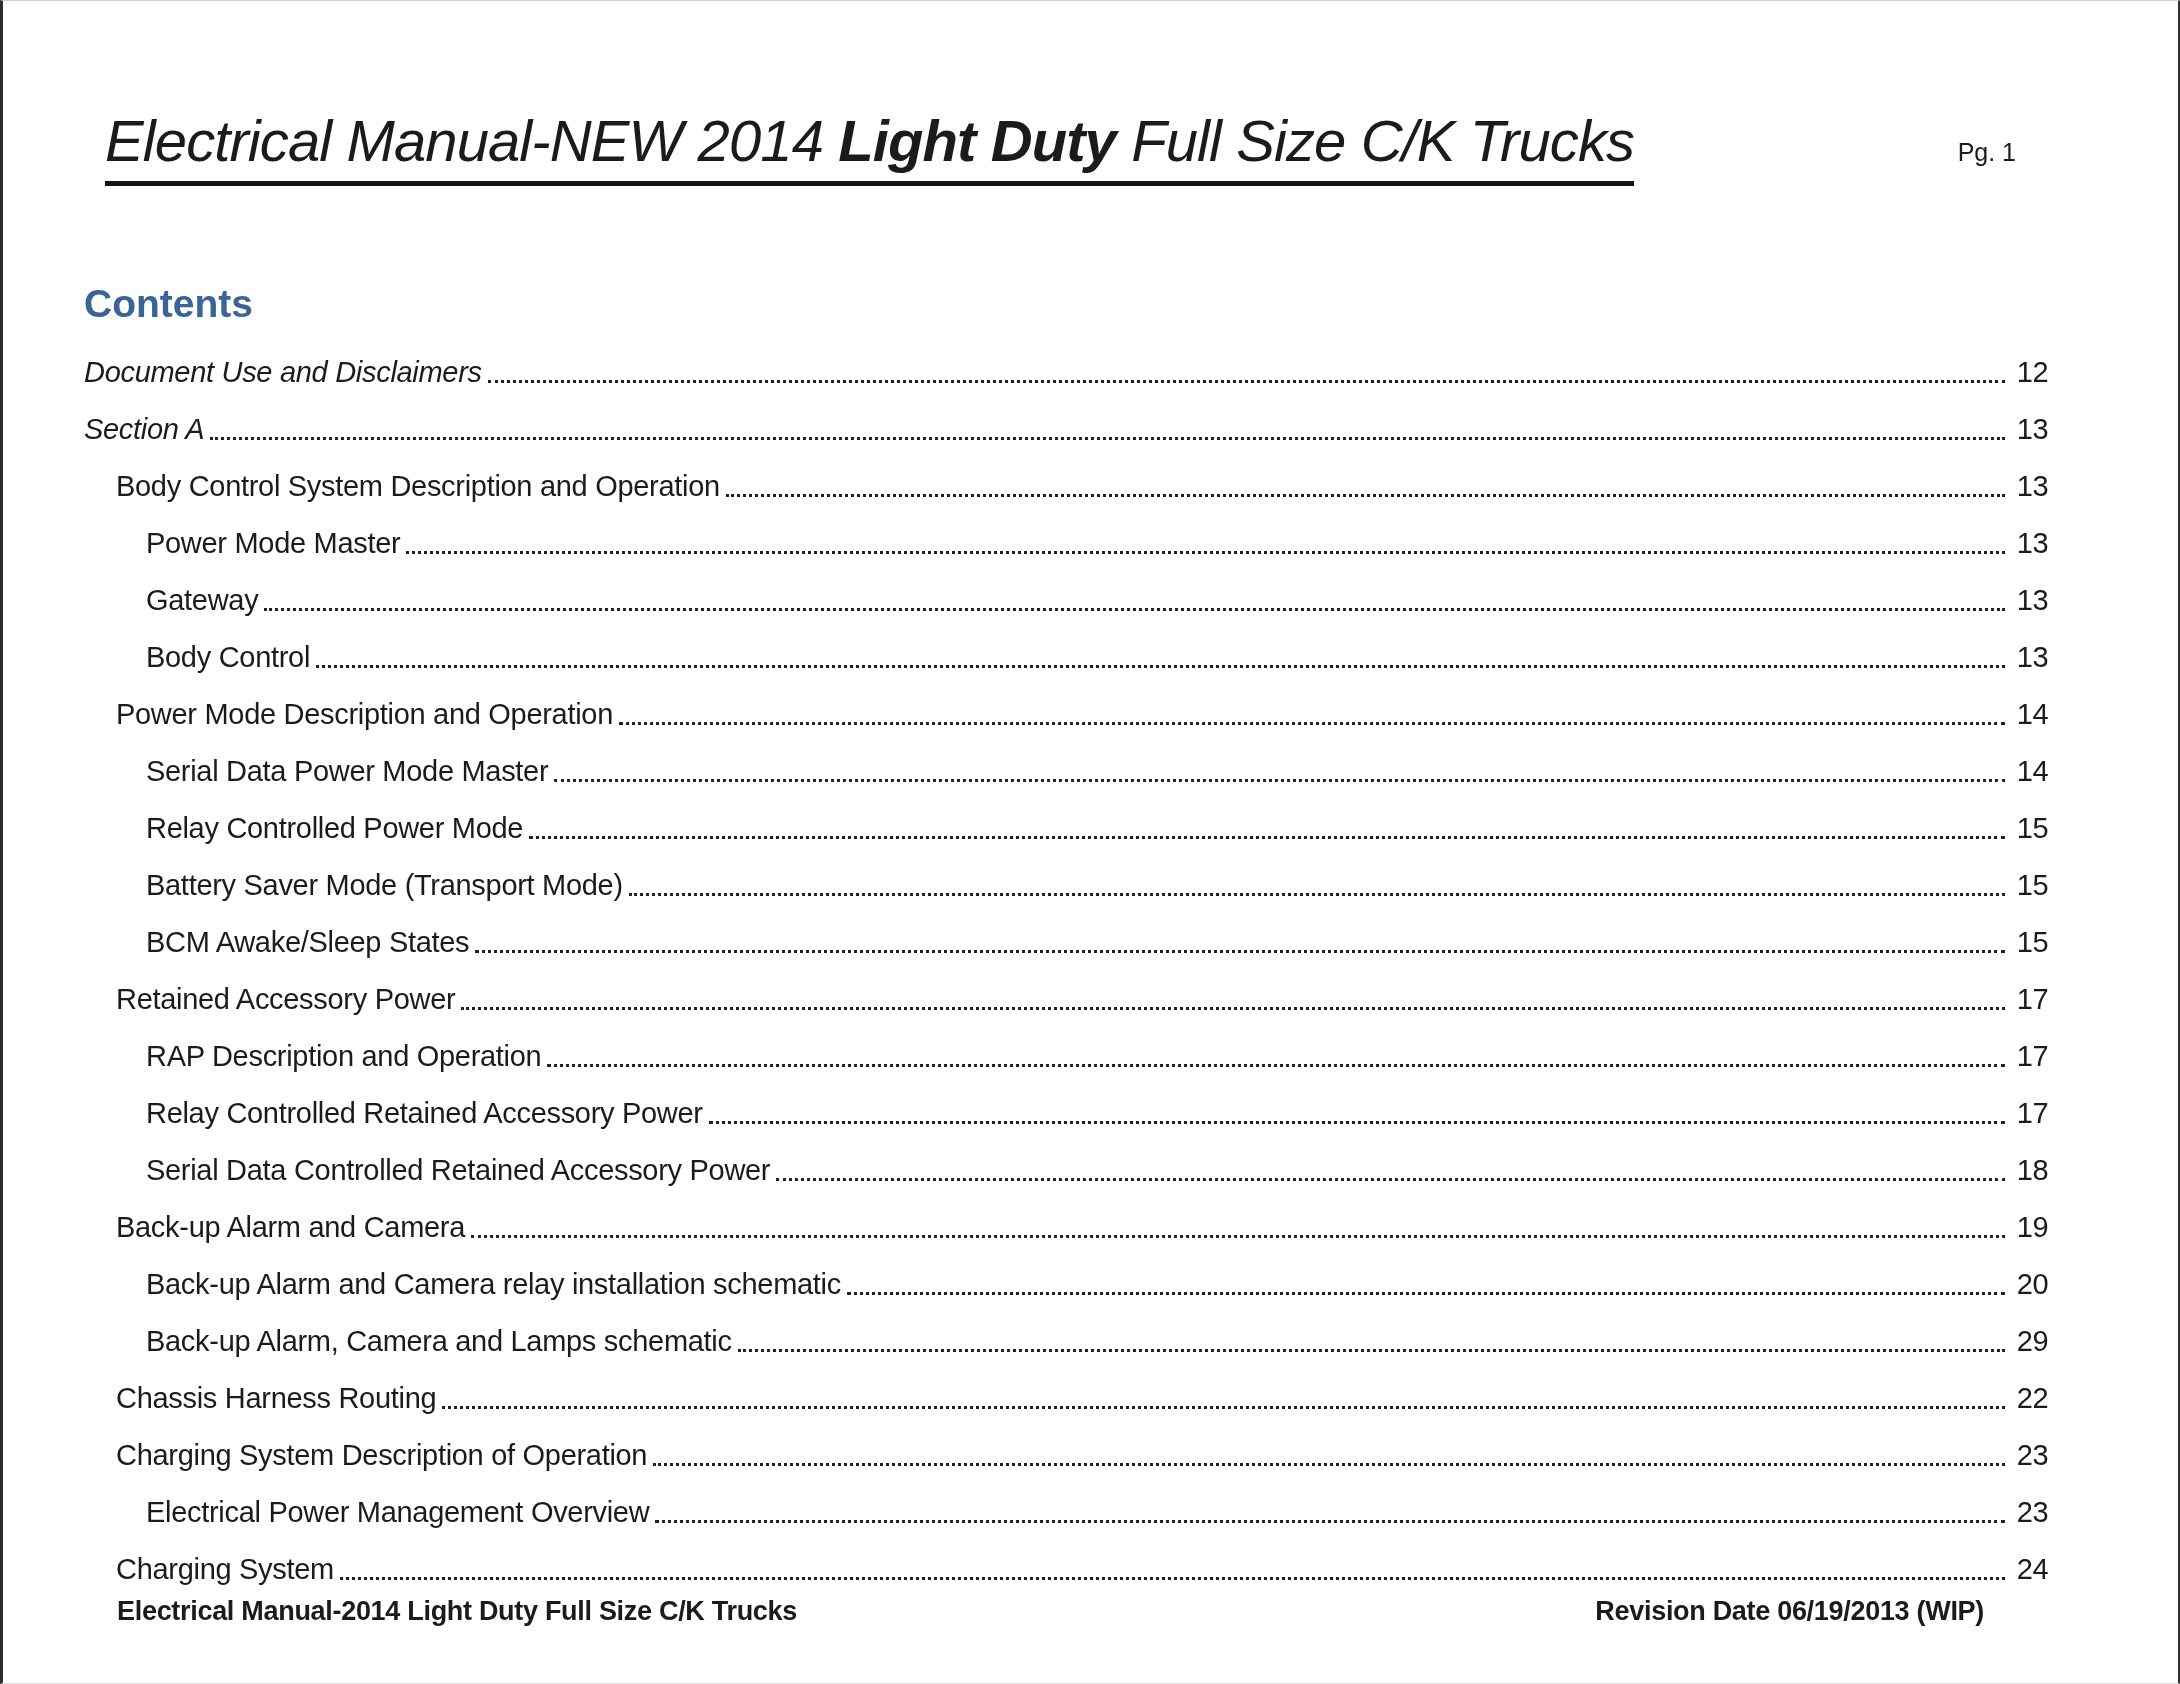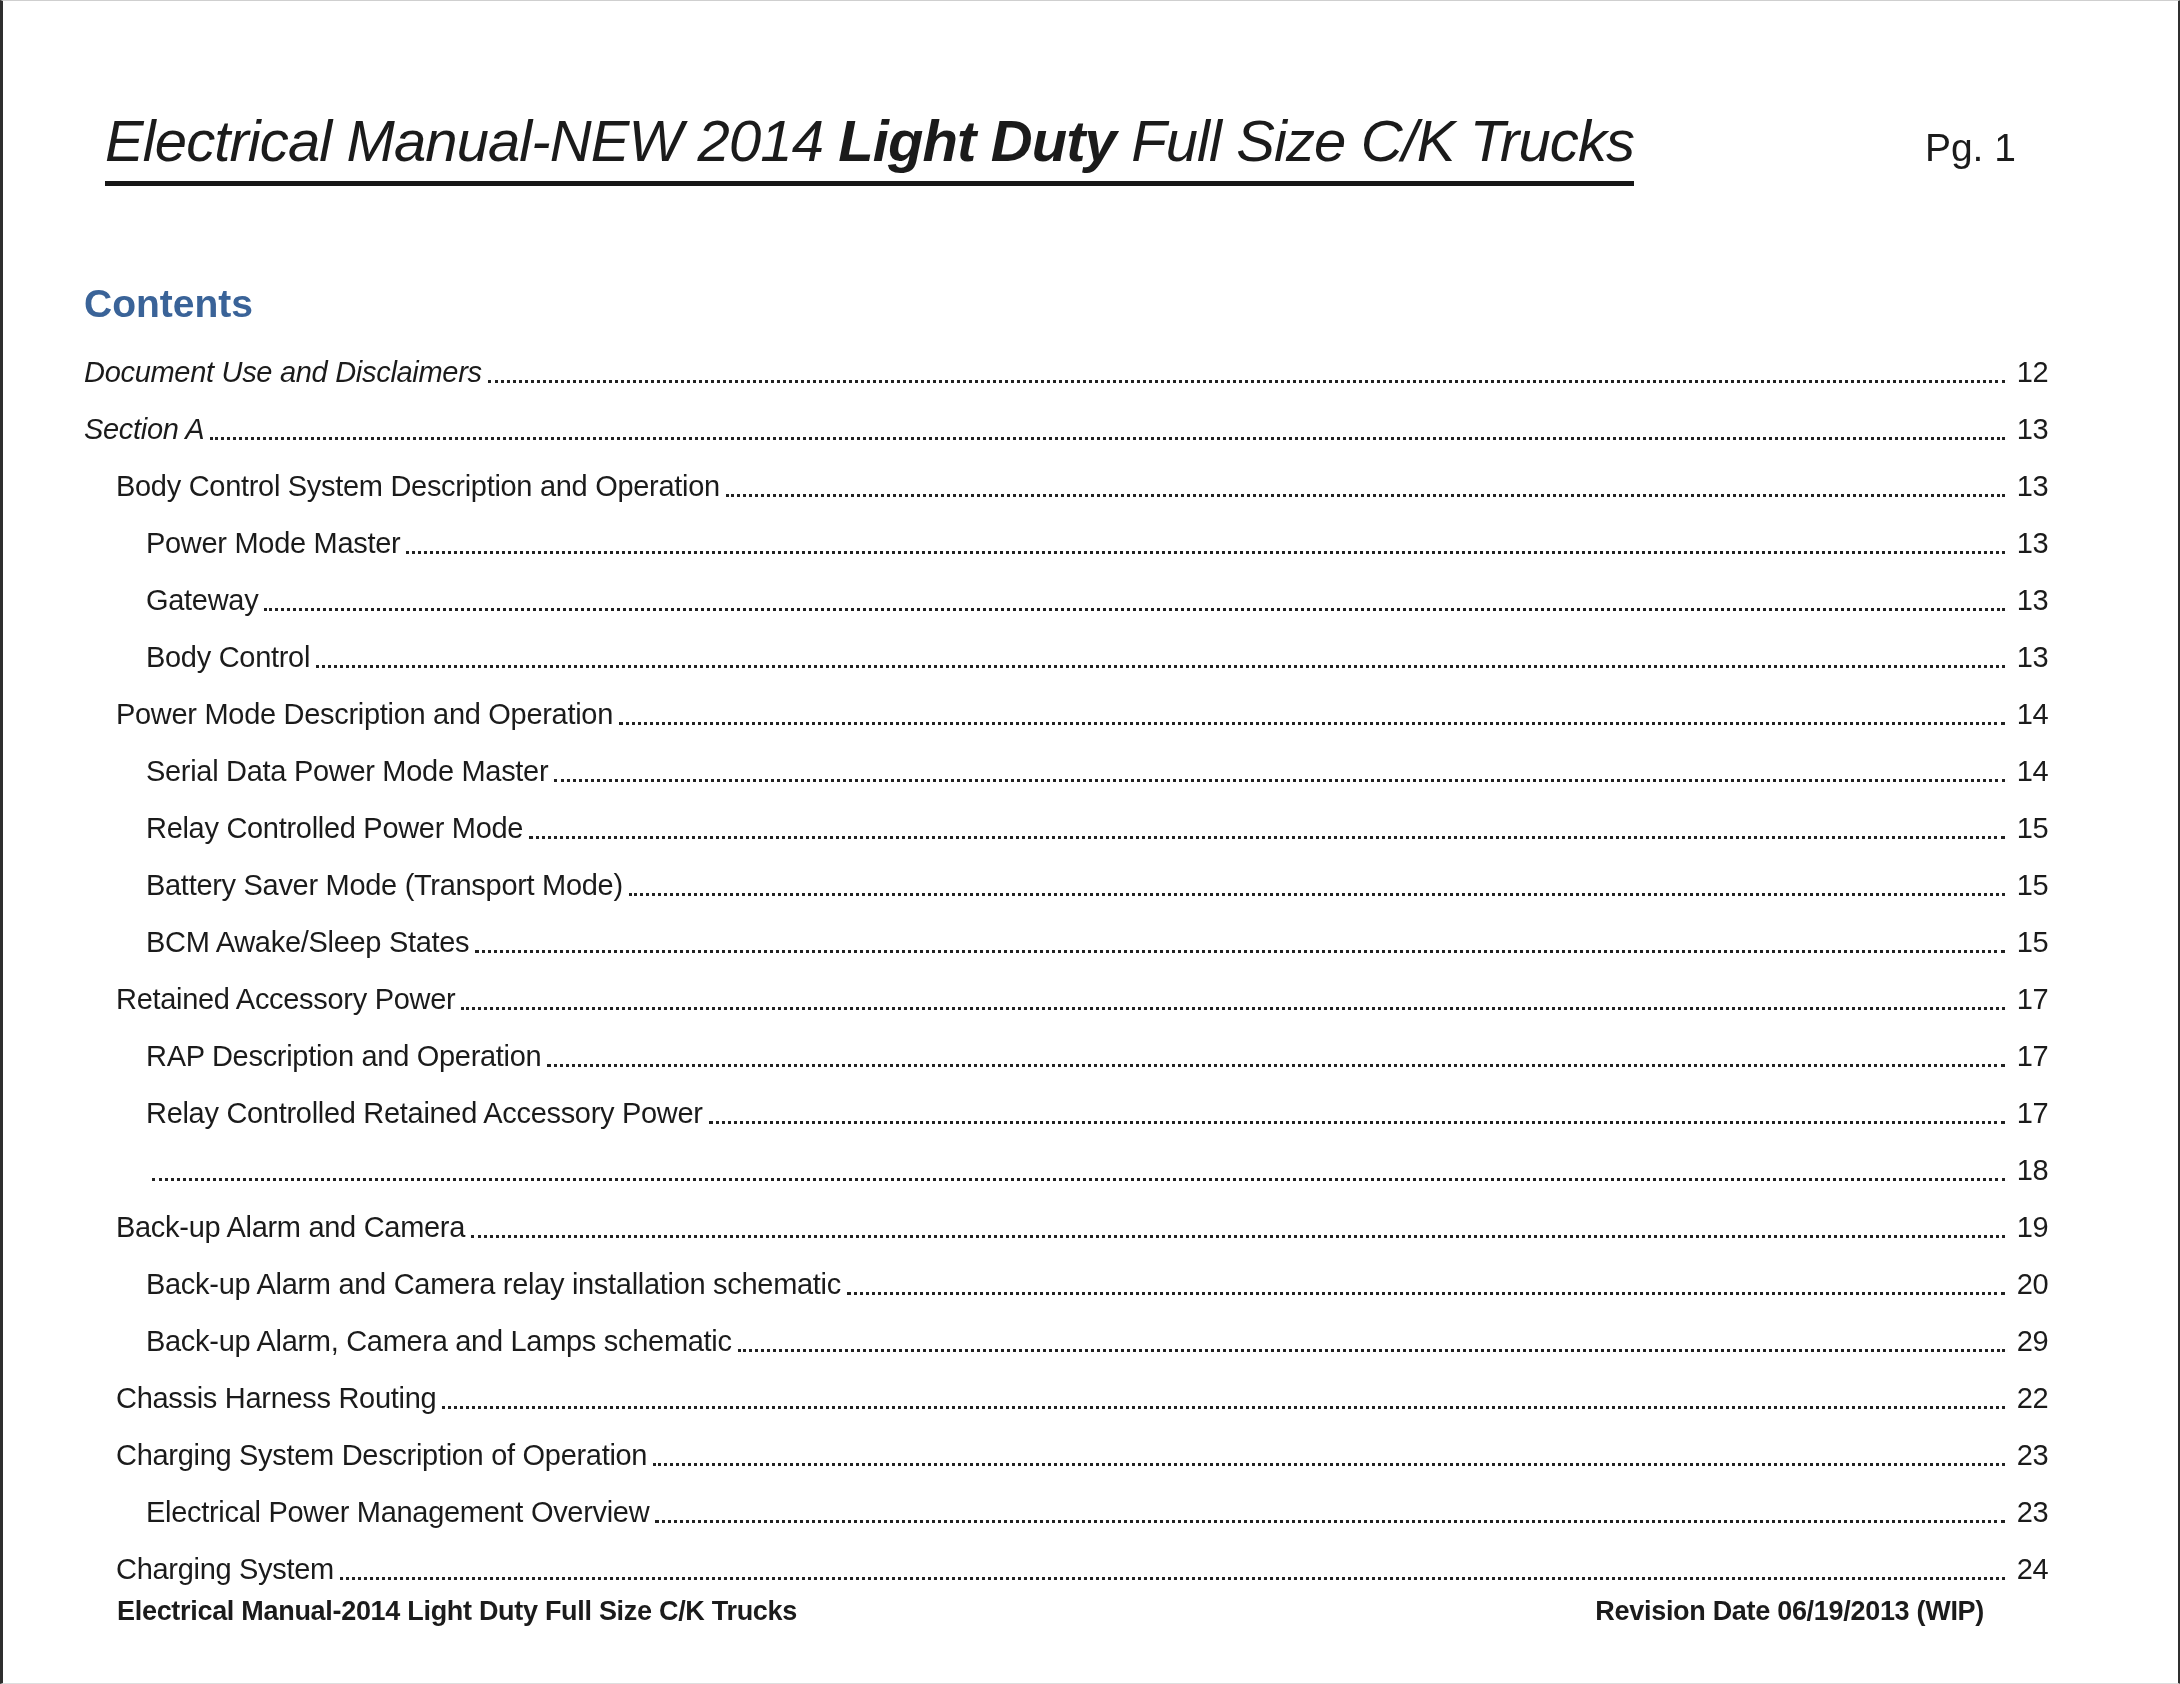--- a/index.html
+++ b/index.html
@@ -34,21 +34,21 @@
     font-weight: 400;
     letter-spacing: -0.9px;
     line-height: 1.15;
     white-space: nowrap;
     border-bottom: 5.1px solid #161616;
     padding-bottom: 6.8px;
   }
   .doc-title .bold { font-weight: 700; }
   .page-indicator {
     margin-left: auto;
-    font-size: 39px;
+    font-size: 25px;
     font-style: normal;
     white-space: nowrap;
   }
   
   .content {
     padding: 0 126px 0 81px;
     margin-top: 20px;
   }
   .contents-heading {
     margin: 95px 0 0 0;
@@ -176,20 +176,21 @@
           <span class="toc-label">RAP Description and Operation</span>
           <span class="toc-dots"></span>
           <span class="toc-page">17</span>
         </div>
         <div class="toc-row lvl3">
           <span class="toc-label">Relay Controlled Retained Accessory Power</span>
           <span class="toc-dots"></span>
           <span class="toc-page">17</span>
         </div>
         <div class="toc-row lvl3">
+          <span class="toc-label">Serial Data Controlled Retained Accessory Power</span>
           <span class="toc-dots"></span>
           <span class="toc-page">18</span>
         </div>
         <div class="toc-row lvl2">
           <span class="toc-label">Back-up Alarm and Camera</span>
           <span class="toc-dots"></span>
           <span class="toc-page">19</span>
         </div>
         <div class="toc-row lvl3">
           <span class="toc-label">Back-up Alarm and Camera relay installation schematic</span>

